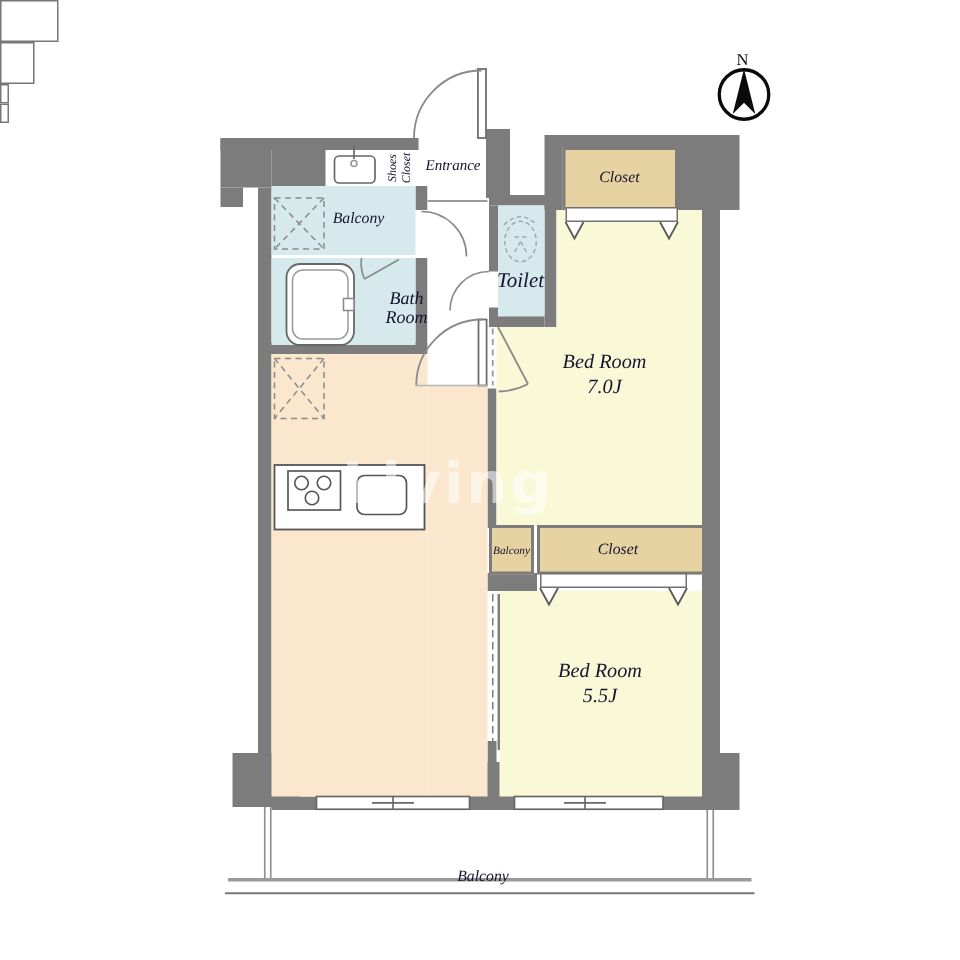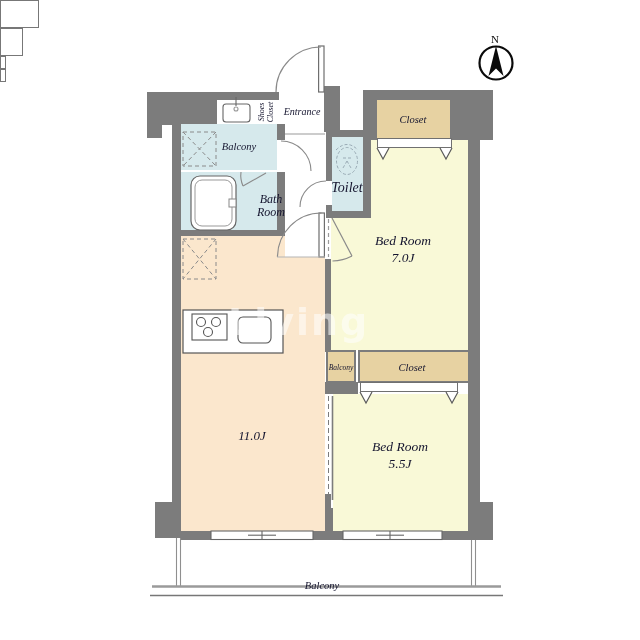--- a/index.html
+++ b/index.html
@@ -196,19 +196,18 @@
     <div>Bed Room</div>
     <div>7.0J</div>
   </div>
   <div class="lbl" style="left:341px;top:367px;font-size:7.5px">Balcony</div>
   <div class="lbl" style="left:412px;top:367px;font-size:10.5px">Closet</div>
   <div class="lbl" style="left:400px;top:456px;font-size:13.5px;line-height:1.25">
     <div>Bed Room</div>
     <div>5.5J</div>
   </div>
   <div class="lbl" style="left:252px;top:436px;font-size:13px;line-height:1.3">
-    <div>11.0J</div>
   </div>
   <div class="lbl" style="left:322px;top:585px;font-size:10.5px">Balcony</div>
 
   <div class="watermark" style="left:228px;top:300px">Living</div>
 
 </div>
 
 </body></html>

